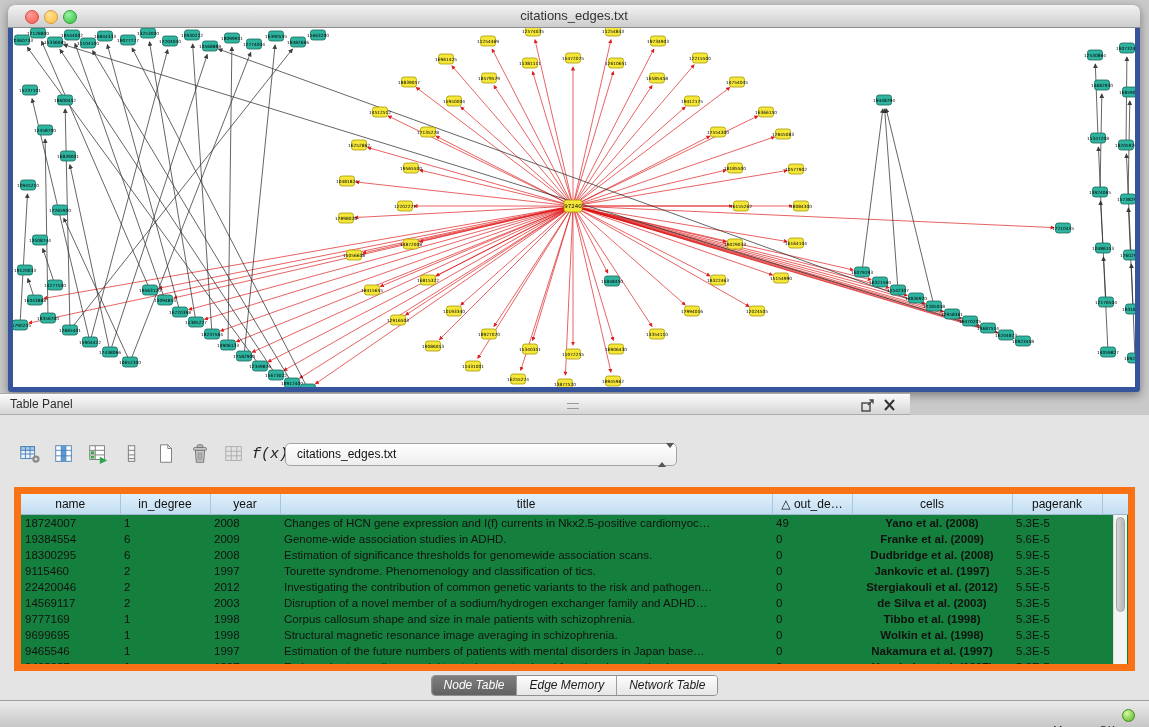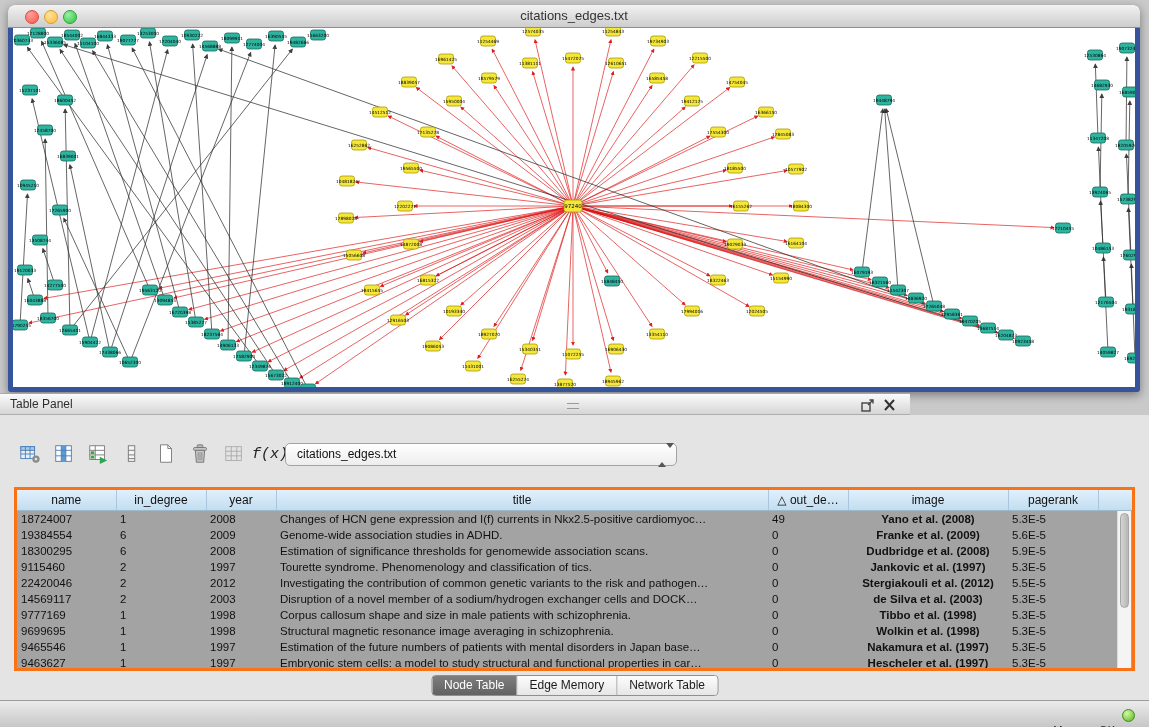--- a/index.html
+++ b/index.html
@@ -41,35 +41,35 @@
   .combo{position:absolute;left:285px;top:4px;width:392px;height:23px;box-sizing:border-box;
     border:1px solid #a3a3a3;border-radius:5px;background:linear-gradient(#ffffff,#ededed);
     font-size:12px;color:#111;}
   .combo-label{position:absolute;left:11px;top:0;height:21px;line-height:21px;}
   .combo-arrows{position:absolute;right:9px;top:4px;width:9px;height:14px;}
   .combo-arrows .up{width:0;height:0;border-left:4px solid transparent;border-right:4px solid transparent;
     border-bottom:5px solid #555;margin-bottom:3px;}
   .combo-arrows .dn{width:0;height:0;border-left:4px solid transparent;border-right:4px solid transparent;
     border-top:5px solid #555;}
   
-  .tbl-wrap{position:absolute;left:14px;top:72px;width:1121px;height:184px;background:#a3a3a3;
-    border:3px solid #f97316;box-sizing:border-box;overflow:hidden;}
+  .tbl-wrap{position:absolute;left:14px;top:72px;width:1121px;height:184px;background:#15803d;
+    border:7px solid #f97316;box-sizing:border-box;overflow:hidden;}
   table.grid{border-collapse:collapse;table-layout:fixed;width:1119px;}
   table.grid th{height:20px;background:linear-gradient(#e0f0fc,#c2ddf0);
     border-right:1px solid #a9c6dc;border-bottom:1px solid #9fb9cc;
     font-size:12px;font-weight:normal;color:#111;overflow:hidden;white-space:nowrap;padding:0 2px;}
   table.grid td{height:16px;font-size:11.5px;color:#111;padding:0 4px;
     overflow:hidden;white-space:nowrap;}
   td.c-short{text-align:center;font-weight:bold;}
   .vscroll{position:absolute;right:1px;top:21px;width:13px;height:161px;background:#f4f4f4;border-left:1px solid #ddd;}
   .vthumb{position:absolute;left:2px;top:2px;width:9px;height:95px;border-radius:5px;
     background:linear-gradient(90deg,#d4d4d4,#b6b6b6);border:1px solid #a5a5a5;box-sizing:border-box;}
   
   .tabs{position:absolute;left:50%;top:260px;transform:translateX(-50%);display:inline-flex;
-    border:1px solid #8f8f8f;border-radius:4px;overflow:hidden;height:19px;background:#f0f0f0;}
+    border:1px solid #8f8f8f;border-radius:4px;overflow:hidden;height:19px;background:#f0f0f0;font-style:italic;}
   .tab{padding:0 12px;font-size:12px;line-height:19px;color:#1c1c1c;
     background:linear-gradient(#fdfdfd,#e6e6e6);border-right:1px solid #9a9a9a;}
   .tab:last-child{border-right:none;}
   .tab.sel{background:linear-gradient(#7e7e7e,#626262);color:#fff;}
   
   .statusbar{position:absolute;left:0;top:700px;width:1149px;height:27px;
     background:linear-gradient(#ebebeb,#c7c7c7);border-top:1px solid #9c9c9c;box-sizing:border-box;}
   .mem{position:absolute;right:34px;top:16px;height:26px;line-height:26px;font-size:11px;color:#222;}
   .memdot{position:absolute;right:14px;top:8px;width:11px;height:11px;border-radius:50%;
     background:radial-gradient(circle at 35% 30%,#d7f8a4,#51b51d);border:1px solid #3f8d18;}
@@ -550,21 +550,21 @@
         <col style="width:90px">
           <col style="width:38px">
       </colgroup>
       <thead>
         <tr>
           <th>name</th>
           <th>in_degree</th>
           <th>year</th>
           <th>title</th>
           <th>△ out_de…</th>
-          <th>image</th>
+          <th>cells</th>
           <th>pagerank</th>
           <th></th>
         </tr>
       </thead>
       <tbody id="rows">
           <tr>
             <td class="c-name">18724007</td>
             <td class="c-in_degree">1</td>
             <td class="c-year">2008</td>
             <td class="c-title">Changes of HCN gene expression and I(f) currents in Nkx2.5-positive cardiomyoc…</td>
@@ -610,21 +610,21 @@
             <td class="c-title">Investigating the contribution of common genetic variants to the risk and pathogen…</td>
             <td class="c-out_degree">0</td>
             <td class="c-short">Stergiakouli et al. (2012)</td>
             <td class="c-pagerank">5.5E-5</td>
             <td></td>
           </tr>
           <tr>
             <td class="c-name">14569117</td>
             <td class="c-in_degree">2</td>
             <td class="c-year">2003</td>
-            <td class="c-title">Disruption of a novel member of a sodium/hydrogen exchanger cells and DOCK…</td>
+            <td class="c-title">Disruption of a novel member of a sodium/hydrogen exchanger family and ADHD…</td>
             <td class="c-out_degree">0</td>
             <td class="c-short">de Silva et al. (2003)</td>
             <td class="c-pagerank">5.3E-5</td>
             <td></td>
           </tr>
           <tr>
             <td class="c-name">9777169</td>
             <td class="c-in_degree">1</td>
             <td class="c-year">1998</td>
             <td class="c-title">Corpus callosum shape and size in male patients with schizophrenia.</td>

